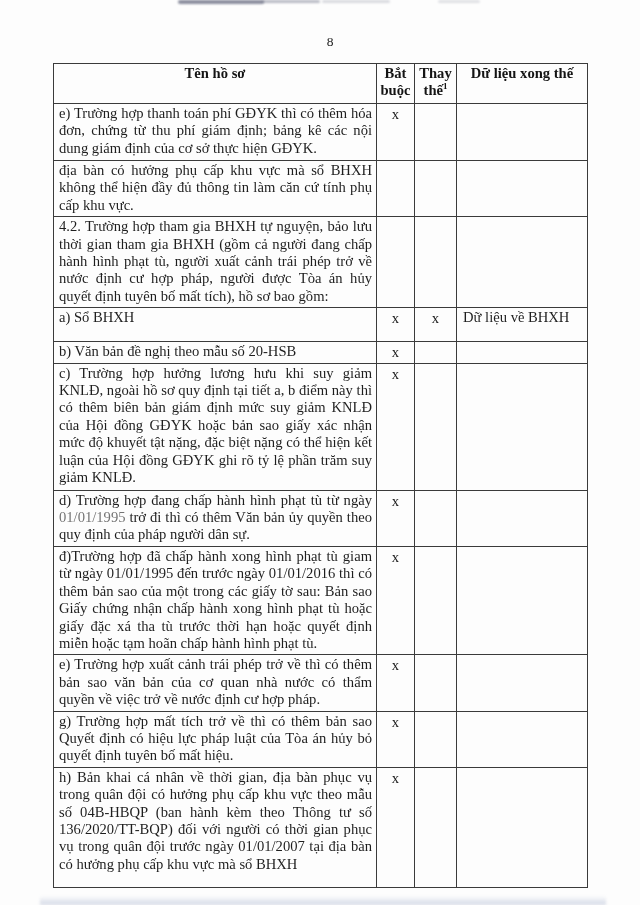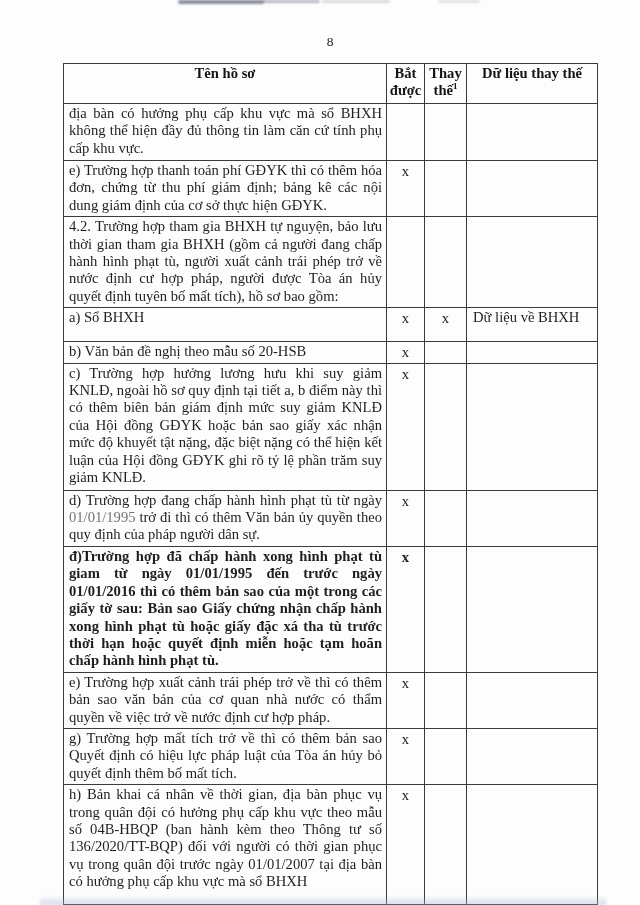--- a/index.html
+++ b/index.html
@@ -13,21 +13,21 @@
   }
   .page-number {
     position: absolute;
     top: 34px; left: 63px; width: 534px;
     text-align: center;
     font-size: 13.5px;
     color: #222;
   }
   table.doc-table {
     position: absolute;
-    left: 63px; top: 63px;
+    left: 53px; top: 63px;
     width: 534px;
     border-collapse: collapse;
     table-layout: fixed;
   }
   .doc-table th, .doc-table td {
     border: 1px solid #3b3b3b;
     font-size: 14.6px;
     line-height: 17.4px;
     vertical-align: top;
     overflow: hidden;
@@ -62,21 +62,21 @@
   }
   .hl-date { color: #737373; }
   
   tbody tr:nth-child(1)  { height: 57px; }
   tbody tr:nth-child(2)  { height: 52px; }
   tbody tr:nth-child(3)  { height: 84px; }
   tbody tr:nth-child(4)  { height: 34px; margin-top: 12px; }
   tbody tr:nth-child(5)  { height: 18px; }
   tbody tr:nth-child(6)  { height: 127px; margin-top: 44px; }
   tbody tr:nth-child(7)  { height: 52px; }
-  tbody tr:nth-child(8)  { height: 105px; font-weight: bold; }
+  tbody tr:nth-child(8)  { height: 105px; }
   tbody tr:nth-child(9)  { height: 53px; margin-top: 12px; }
   tbody tr:nth-child(10) { height: 53px; }
   tbody tr:nth-child(11) { height: 120px; }
   
   .smudge { position: absolute; border-radius: 2px; filter: blur(1px); }
   .smudge-a { left: 178px; top: 0; width: 86px; height: 4px; background: #2d3250; opacity: .55; }
   .smudge-b { left: 262px; top: 0; width: 58px; height: 3px; background: #3a405c; opacity: .35; }
   .smudge-c { left: 322px; top: 0; width: 68px; height: 3px; background: #4a506a; opacity: .20; }
   .smudge-d { left: 438px; top: 0; width: 42px; height: 3px; background: #4a506a; opacity: .16; }
   .bottom-smear {
@@ -103,42 +103,42 @@
     <col style="width:42px">
     <col style="width:131px">
   </colgroup>
   <thead>
     <tr>
       <th>
         <span>Tên hồ sơ</span>
       </th>
       <th>
         <span>Bắt</span><br>
-        <span>được</span>
+        <span>buộc</span>
       </th>
       <th>
         <span>Thay</span><br>
         <span>thế</span><sup>1</sup>
       </th>
       <th>
-        <span>Dữ liệu thay thế</span>
+        <span>Dữ liệu xong thế</span>
       </th>
     </tr>
   </thead>
   <tbody id="doc-tbody">
   <tr>
+    <td class="c-name">e) Trường hợp thanh toán phí GĐYK thì có thêm hóa đơn, chứng từ thu phí giám định; bảng kê các nội dung giám định của cơ sở thực hiện GĐYK.</td>
+    <td class="c-x">x</td>
+    <td class="c-x"></td>
+    <td class="c-data"></td>
+  </tr>
+
+  <tr>
     <td class="c-name">địa bàn có hưởng phụ cấp khu vực mà sổ BHXH không thể hiện đầy đủ thông tin làm căn cứ tính phụ cấp khu vực.</td>
     <td class="c-x"></td>
-    <td class="c-x"></td>
-    <td class="c-data"></td>
-  </tr>
-
-  <tr>
-    <td class="c-name">e) Trường hợp thanh toán phí GĐYK thì có thêm hóa đơn, chứng từ thu phí giám định; bảng kê các nội dung giám định của cơ sở thực hiện GĐYK.</td>
-    <td class="c-x">x</td>
     <td class="c-x"></td>
     <td class="c-data"></td>
   </tr>
 
   <tr>
     <td class="c-name">4.2. Trường hợp tham gia BHXH tự nguyện, bảo lưu thời gian tham gia BHXH (gồm cả người đang chấp hành hình phạt tù, người xuất cảnh trái phép trở về nước định cư hợp pháp, người được Tòa án hủy quyết định tuyên bố mất tích), hồ sơ bao gồm:</td>
     <td class="c-x"></td>
     <td class="c-x"></td>
     <td class="c-data"></td>
   </tr>
@@ -181,21 +181,21 @@
   </tr>
 
   <tr>
     <td class="c-name">e) Trường hợp xuất cảnh trái phép trở về thì có thêm bản sao văn bản của cơ quan nhà nước có thẩm quyền về việc trở về nước định cư hợp pháp.</td>
     <td class="c-x">x</td>
     <td class="c-x"></td>
     <td class="c-data"></td>
   </tr>
 
   <tr>
-    <td class="c-name">g) Trường hợp mất tích trở về thì có thêm bản sao Quyết định có hiệu lực pháp luật của Tòa án hủy bỏ quyết định thêm bố mất tích.</td>
+    <td class="c-name">g) Trường hợp mất tích trở về thì có thêm bản sao Quyết định có hiệu lực pháp luật của Tòa án hủy bỏ quyết định tuyên bố mất hiệu.</td>
     <td class="c-x">x</td>
     <td class="c-x"></td>
     <td class="c-data"></td>
   </tr>
 
   <tr>
     <td class="c-name">h) Bản khai cá nhân về thời gian, địa bàn phục vụ trong quân đội có hưởng phụ cấp khu vực theo mẫu số 04B-HBQP (ban hành kèm theo Thông tư số 136/2020/TT-BQP) đối với người có thời gian phục vụ trong quân đội trước ngày 01/01/2007 tại địa bàn có hưởng phụ cấp khu vực mà sổ BHXH</td>
     <td class="c-x">x</td>
     <td class="c-x"></td>
     <td class="c-data"></td>

